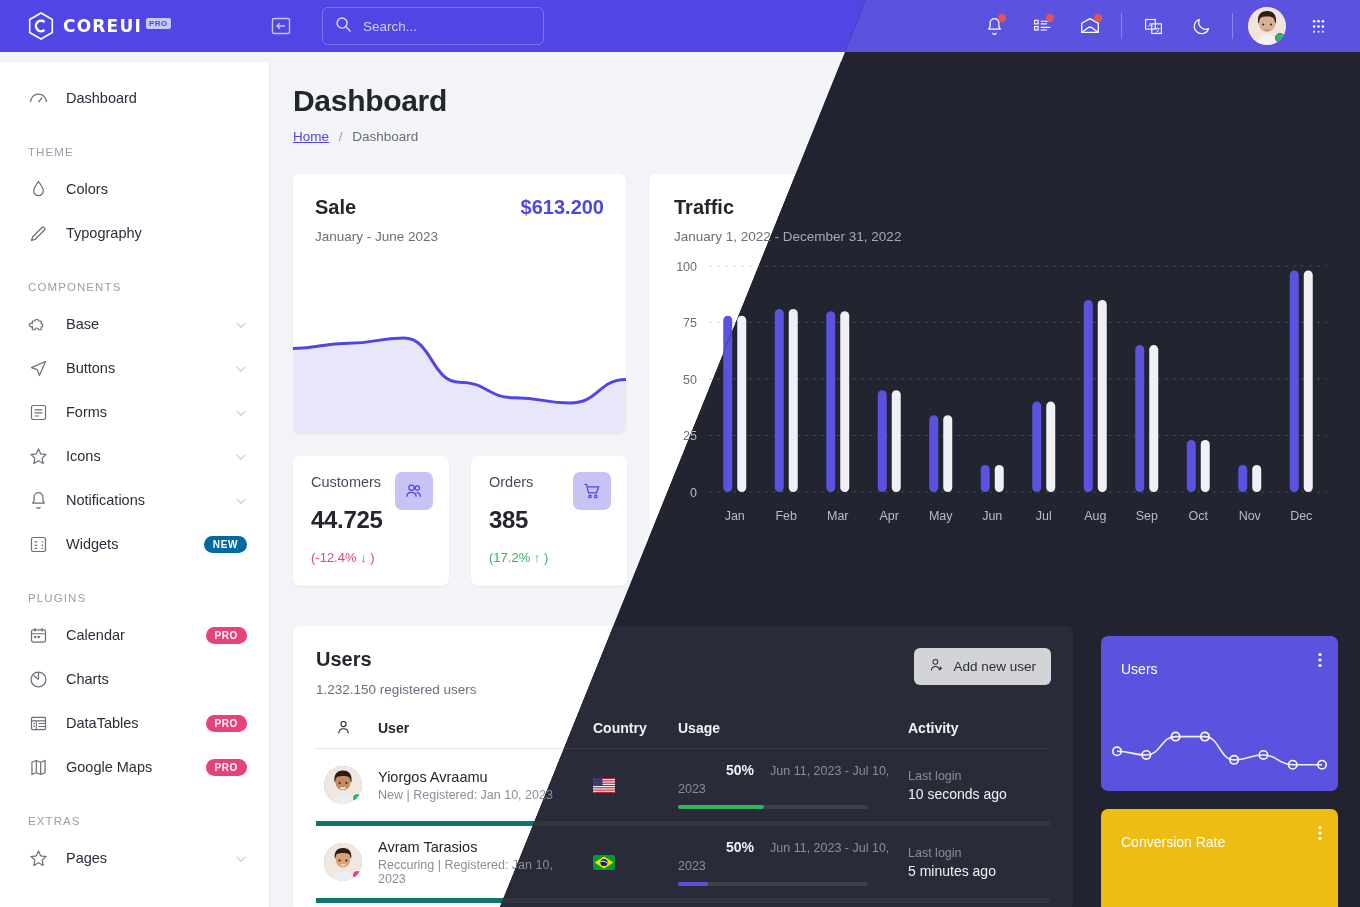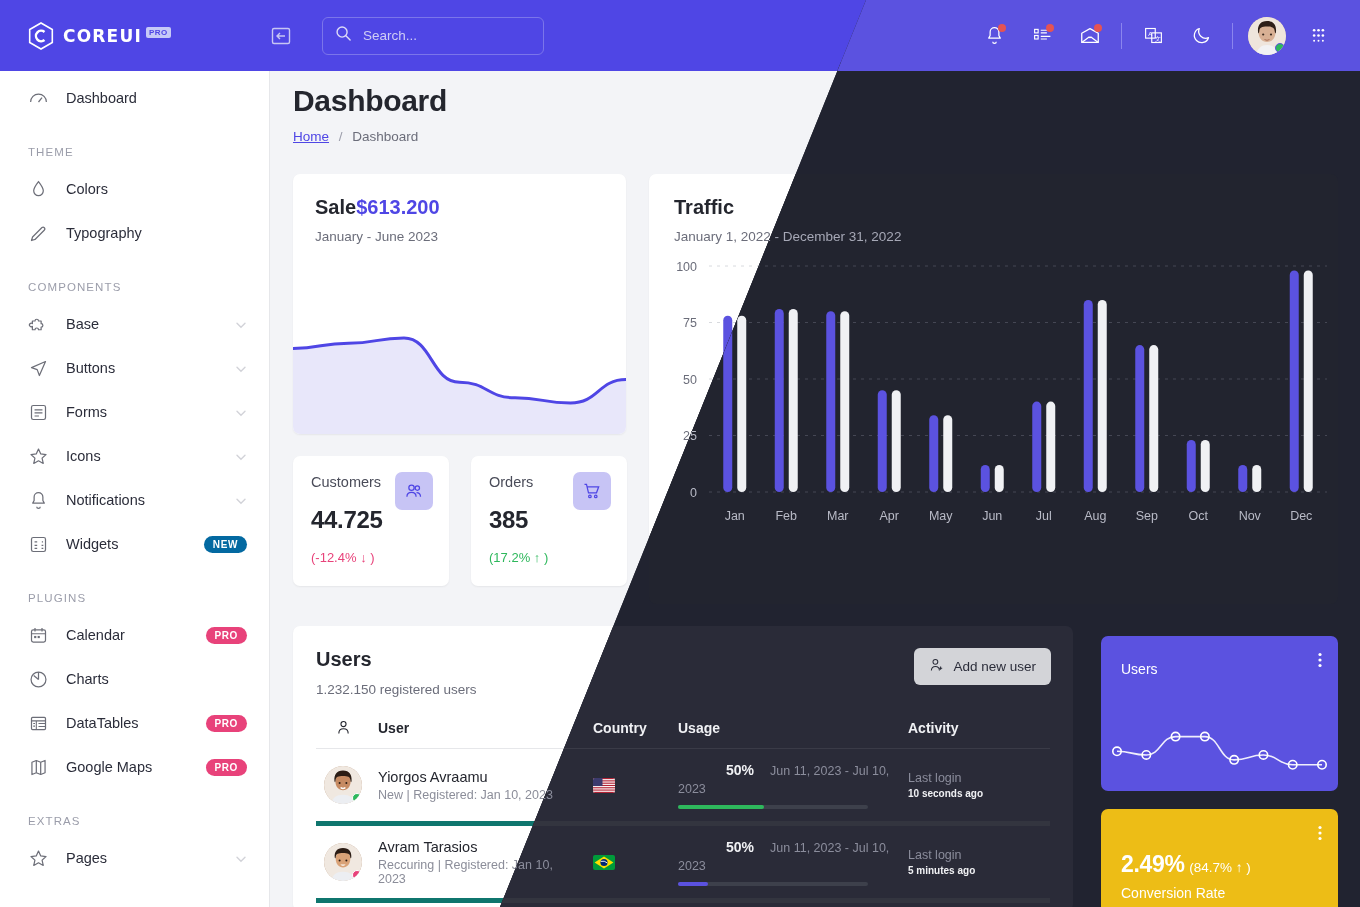--- a/index.html
+++ b/index.html
@@ -8,21 +8,21 @@
     font-family: "Liberation Sans", sans-serif;
     background: #f3f4f7;
     position: relative;
   }
 
   
   #app { position: absolute; inset: 0; width: 1360px; height: 907px; }
 
   
   .header {
-    position: absolute; top: 0; left: 0; width: 1360px; height: 71px;
+    position: absolute; top: 0; left: 0; width: 1360px; height: 52px;
     background: #4f46e5;
     display: flex; align-items: center;
     z-index: 5;
   }
   .brand { width: 270px; display: flex; align-items: center; padding-left: 28px; }
   .brand-hex { width: 26px; height: 28px; position: relative; flex: none; }
   .brand-text {
     color: #fff; font-size: 17px; font-weight: bold; letter-spacing: 1.2px;
     margin-left: 9px; font-family: "DejaVu Sans", sans-serif;
   }
@@ -98,21 +98,21 @@
   .page-title { font-size: 30px; font-weight: bold; color: #24262e; letter-spacing: -.3px; }
   .crumbs { margin-top: 11px; font-size: 13.5px; color: #6b6d7a; }
   .crumbs a { color: #4f46e5; }
   .crumbs .sep { margin: 0 6px; color: #9b9daa; }
 
   .row { display: flex; gap: 22px; margin-top: 30px; }
   .card {
     background: #fff; border-radius: 7px; box-shadow: 0 1px 2px rgba(0,0,0,.06);
   }
   .card-sale { width: 333px; height: 260px; position: relative; overflow: hidden; }
-  .sale-head { padding: 22px 22px 0 22px; display: flex; align-items: baseline; }
+  .sale-head { padding: 22px 22px 0 22px; display: flex; justify-content: space-between; align-items: baseline; }
   .sale-title { font-size: 20px; font-weight: bold; color: #24262e; }
   .sale-amount { font-size: 20px; font-weight: bold; color: #4f46e5; }
   .sale-sub { padding: 10px 22px 0 22px; font-size: 13.5px; color: #6b6d7a; }
   .sale-chart { position: absolute; left: 0; right: 0; bottom: 0; height: 130px; }
 
   .card-traffic { width: 690px; height: 430px; position: relative; overflow: hidden; }
   .tr-title { padding: 22px 0 0 25px; font-size: 20px; font-weight: bold; color: #24262e; }
   .tr-sub { padding: 10px 0 0 25px; font-size: 13.5px; color: #6b6d7a; }
   .tr-chart { position: absolute; left: 0; top: 80px; width: 690px; height: 345px; }
 
@@ -146,21 +146,21 @@
   .uav { width: 38px; height: 38px; border-radius: 50%; position: relative; background:#cbb39f; overflow:hidden;}
   .uav-dot { position: absolute; right: 0px; bottom: 1px; width: 10px; height: 10px; border-radius: 50%; border: 1.5px solid #fff; z-index:4;}
   .uname { font-size: 14.5px; color: #24262e; }
   .umeta { font-size: 12.5px; color: #8b8d99; margin-top: 3px; }
   .uflag { width: 22px; height: 15px; border-radius: 2px; overflow: hidden; display:block; }
   .upct { font-size: 14px; font-weight: bold; color: #24262e; padding-left: 48px; }
   .uperiod { font-size: 12.5px; color: #8b8d99; margin-left: 16px; }
   .ubar-bg { height: 4px; background: #e3e5e9; border-radius: 2px; margin-top: 8px; width: 190px; }
   .ubar-fill { height: 4px; border-radius: 2px; }
   .uact-l { font-size: 12.5px; color: #8b8d99; }
-  .uact-v { font-size: 10px; font-weight: bold; color: #24262e; margin-top: 3px; }
+  .uact-v { font-size: 14px; font-weight: normal; color: #24262e; margin-top: 3px; }
 
   
   .rightcol { position: absolute; right: 22px; top: 574px; width: 237px; }
   .wcard { border-radius: 7px; position: relative; overflow: hidden; padding: 18px 20px; }
   .w-users { background: #5b52e0; height: 155px; }
   .w-conv { background: #edbd16; height: 110px; margin-top: 18px; }
   .w-val { font-size: 23px; font-weight: bold; color: #fff; letter-spacing: -.3px; }
   .w-delta { font-size: 13.5px; color: #fff; font-weight: normal; }
   .w-label { font-size: 14px; color: #fff; margin-top: 7px; }
   .w-dots { position: absolute; right: 16px; top: 16px; cursor: pointer; }
@@ -1178,21 +1178,17 @@
         </svg>
       </div>
       <div class="wcard w-conv">
         <span class="w-dots">
           <svg viewBox="0 0 4 16" width="4" height="16">
               <circle cx="2" cy="2.5" r="1.6" fill="#fff"></circle>
               <circle cx="2" cy="8" r="1.6" fill="#fff"></circle>
               <circle cx="2" cy="13.5" r="1.6" fill="#fff"></circle>
             </svg>
         </span>
-        <div style="margin-top:24px">
-          <span class="w-val">2.49%</span>
-          <span class="w-delta">(84.7% ↑ )</span>
-        </div>
         <div class="w-label">Conversion Rate</div>
       </div>
     </div>
   </div>
 </div>
 
 </body></html>

